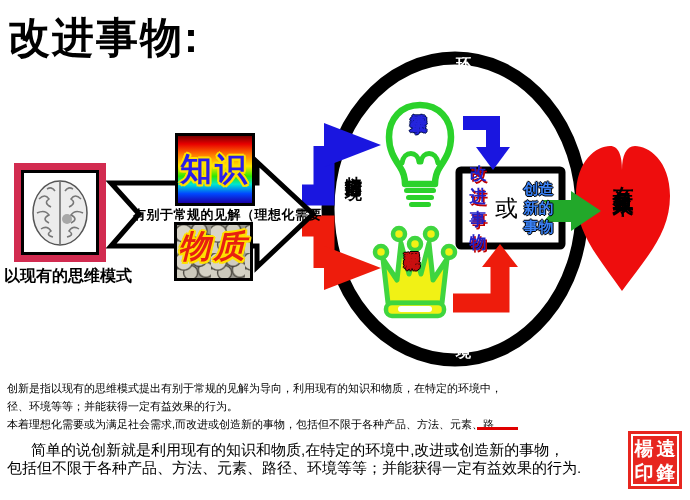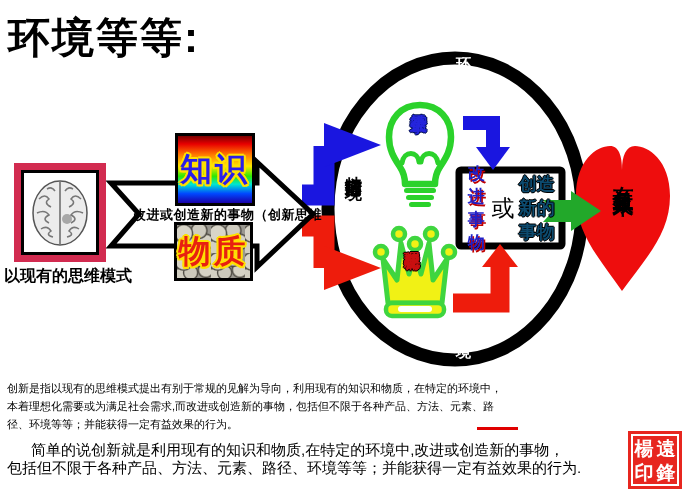--- a/index.html
+++ b/index.html
@@ -14,28 +14,28 @@
   .brain-inner{width:100%;height:100%;border:3px solid #000;box-sizing:border-box;
                display:flex;align-items:center;justify-content:center;background:#fff;}
   .brain-caption{left:4px;top:266px;font-size:16px;font-weight:bold;letter-spacing:0px;}
   
   .arrow-label{left:133px;top:206px;font-size:13px;font-weight:bold;letter-spacing:0.5px;}
   
   .k-block{left:175px;top:133px;width:80px;height:73px;border:3px solid #000;box-sizing:border-box;
            display:flex;align-items:center;justify-content:center;
            background:linear-gradient(180deg,#7a0000 0%,#e80000 12%,#ff7a00 28%,#ffe800 45%,#2ee800 60%,#00e8d0 72%,#0048ff 86%,#1a00a8 100%);}
   .m-block{left:174px;top:222px;width:79px;height:59px;border:3px solid #000;box-sizing:border-box;
-           display:flex;align-items:center;justify-content:center;background-color:#9a9890;
+           display:flex;align-items:flex-start;justify-content:center;background-color:#9a9890;
            background-image:
              radial-gradient(circle at 20% 30%, #d8d5c8 0 22%, #55524a 26%, transparent 30%),
              radial-gradient(circle at 65% 20%, #cfccc0 0 20%, #4a473f 25%, transparent 29%),
              radial-gradient(circle at 85% 60%, #d5d2c5 0 18%, #514e46 23%, transparent 27%),
              radial-gradient(circle at 40% 70%, #ccc9bc 0 20%, #4e4b43 25%, transparent 29%),
              radial-gradient(circle at 10% 80%, #d2cfc2 0 15%, #534f47 20%, transparent 24%);
-           background-size:34px 28px;}
+           background-size:34px 28px;font-style:italic;}
   .k-text{font-size:32px;font-weight:bold;color:#2A1EE8;letter-spacing:3px;
           text-shadow:-2px 0 0 #FFE000,2px 0 0 #FFE000,0 -2px 0 #FFE000,0 2px 0 #FFE000,
                       -1.5px -1.5px 0 #FFE000,1.5px 1.5px 0 #FFE000,-1.5px 1.5px 0 #FFE000,1.5px -1.5px 0 #FFE000;}
   .m-text{font-size:32px;font-weight:bold;color:#E82010;letter-spacing:3px;
           text-shadow:-2px 0 0 #FFE000,2px 0 0 #FFE000,0 -2px 0 #FFE000,0 2px 0 #FFE000,
                       -1.5px -1.5px 0 #FFE000,1.5px 1.5px 0 #FFE000,-1.5px 1.5px 0 #FFE000,1.5px -1.5px 0 #FFE000;}
   
   .vtext{writing-mode:vertical-rl;text-orientation:upright;line-height:1;}
   .env-side{left:345px;top:162px;font-size:17px;font-weight:bold;letter-spacing:2px;}
   .social{left:410px;top:100px;font-size:17px;font-weight:bold;color:#2525DD;letter-spacing:1px;
@@ -44,21 +44,21 @@
          text-shadow:-1px 0 0 #000,1px 0 0 #000,0 -1px 0 #000,0 1px 0 #000;}
   .benefit{left:612px;top:169px;font-size:21px;font-weight:bold;letter-spacing:4px;}
   .ring-char-top{left:456px;top:55px;font-size:15px;font-weight:bold;color:#fff;}
   .ring-char-bottom{left:456px;top:343px;font-size:15px;font-weight:bold;color:#fff;}
   
   .box-text{left:462px;top:171px;width:97px;height:74px;display:flex;flex-direction:row;
             align-items:center;justify-content:space-between;text-align:center;}
   .box-improve{font-size:17px;font-weight:bold;color:#2020C8;letter-spacing:1px;
                text-shadow:1.5px 1.5px 0 #C00000;}
   .box-or{font-size:23px;line-height:1;}
-  .box-create{font-size:18px;font-weight:bold;color:#0c4a6e;
+  .box-create{font-size:15px;font-weight:bold;color:#3b82f6;
               text-shadow:-1px 0 0 #000,1px 0 0 #000,0 -1px 0 #000,0 1px 0 #000;}
   
   .paras{left:7px;top:379px;width:680px;font-size:11px;line-height:18px;}
   .paras2{left:7px;top:441px;width:680px;font-size:15px;line-height:17.5px;font-weight:normal;}
   .indent{padding-left:24px;}
   .red-mark{left:477px;top:427px;width:41px;height:3px;background:#E00000;}
   
   .seal{left:628px;top:431px;width:54px;height:58px;background:#E7261F;box-sizing:border-box;padding:3px;}
   .seal-inner{width:100%;height:100%;border:2px solid #fff;box-sizing:border-box;
               display:grid;grid-template-columns:1fr 1fr;align-items:center;justify-items:center;}
@@ -107,36 +107,36 @@
     <path d="M453,303 L500,303 L500,267" fill="none" stroke="#EE1C0C" stroke-width="19"></path>
     <polygon points="482,267 518,267 500,244" fill="#EE1C0C"></polygon>
 
     <path d="M622,291 C600,259 576,234 576,196 C576,160 597,146 610,146 C619,146 622,156 622,170 C622,156 626,146 635,146 C648,146 670,160 670,196 C670,234 645,259 622,291 Z" fill="#EE0D0D"></path>
 
     <polygon points="543,200 571,200 571,191 601,211 571,231 571,222 543,222 553,211" fill="#22A82A"></polygon>
 
     <polygon points="111,183 257,183 257,162 313,214 257,267 257,246 111,246 139,214" fill="#fff" stroke="#000" stroke-width="5" stroke-linejoin="miter"></polygon>
   </svg>
 
-  <div class="abs title">环境等等:</div>
+  <div class="abs title">改进事物:</div>
 
   <div class="abs brain-frame">
     <div class="brain-inner">
       <svg width="62" height="68" viewBox="0 0 62 68">
         <ellipse cx="31" cy="34" rx="27" ry="32" fill="#ececec" stroke="#555" stroke-width="1.5"></ellipse>
         <path d="M31,3 L31,65" stroke="#888" stroke-width="2" fill="none"></path>
         <circle cx="38" cy="40" r="5" fill="#a8a8a8"></circle>
         <path d="M10,20 q6,-6 10,0 q-6,4 2,8 M8,34 q8,-4 12,2 q-8,4 0,8 M12,50 q6,-4 10,2 q-6,4 2,6 M18,10 q5,-3 8,2" fill="none" stroke="#777" stroke-width="1.5"></path>
         <path d="M52,20 q-6,-6 -10,0 q6,4 -2,8 M54,34 q-8,-4 -12,2 q8,4 0,8 M50,50 q-6,-4 -10,2 q6,4 -2,6 M44,10 q-5,-3 -8,2" fill="none" stroke="#777" stroke-width="1.5"></path>
       </svg>
     </div>
   </div>
   <div class="abs brain-caption serif">以现有的思维模式</div>
 
-  <div class="abs arrow-label serif nowrap">改进或创造新的事物（创新思维</div>
+  <div class="abs arrow-label serif nowrap">有别于常规的见解（理想化需要</div>
 
   <div class="abs k-block">
     <span class="k-text serif">知识</span>
   </div>
   <div class="abs m-block">
     <span class="m-text serif">物质</span>
   </div>
 
   <div class="abs ring-char-top">环</div>
   <div class="abs ring-char-bottom">境</div>
@@ -147,22 +147,22 @@
   <div class="abs vtext benefit serif">有益效果</div>
 
   <div class="abs box-text">
     <span class="box-improve serif">改进事物</span>
     <span class="box-or serif">或</span>
     <span class="box-create serif">创造新的事物</span>
   </div>
 
   <div class="abs paras">
     <div class="nowrap">创新是指以现有的思维模式提出有别于常规的见解为导向，利用现有的知识和物质，在特定的环境中，</div>
+    <div class="nowrap">径、环境等等；并能获得一定有益效果的行为。</div>
     <div class="nowrap">本着理想化需要或为满足社会需求,而改进或创造新的事物，包括但不限于各种产品、方法、元素、路</div>
-    <div class="nowrap">径、环境等等；并能获得一定有益效果的行为。</div>
   </div>
   <div class="abs red-mark"></div>
   <div class="abs paras2">
     <div class="nowrap indent">简单的说创新就是利用现有的知识和物质,在特定的环境中,改进或创造新的事物，</div>
     <div class="nowrap">包括但不限于各种产品、方法、元素、路径、环境等等；并能获得一定有益效果的行为.</div>
   </div>
 
   <div class="abs seal">
     <div class="seal-inner">
       <span class="seal-char">楊</span>

